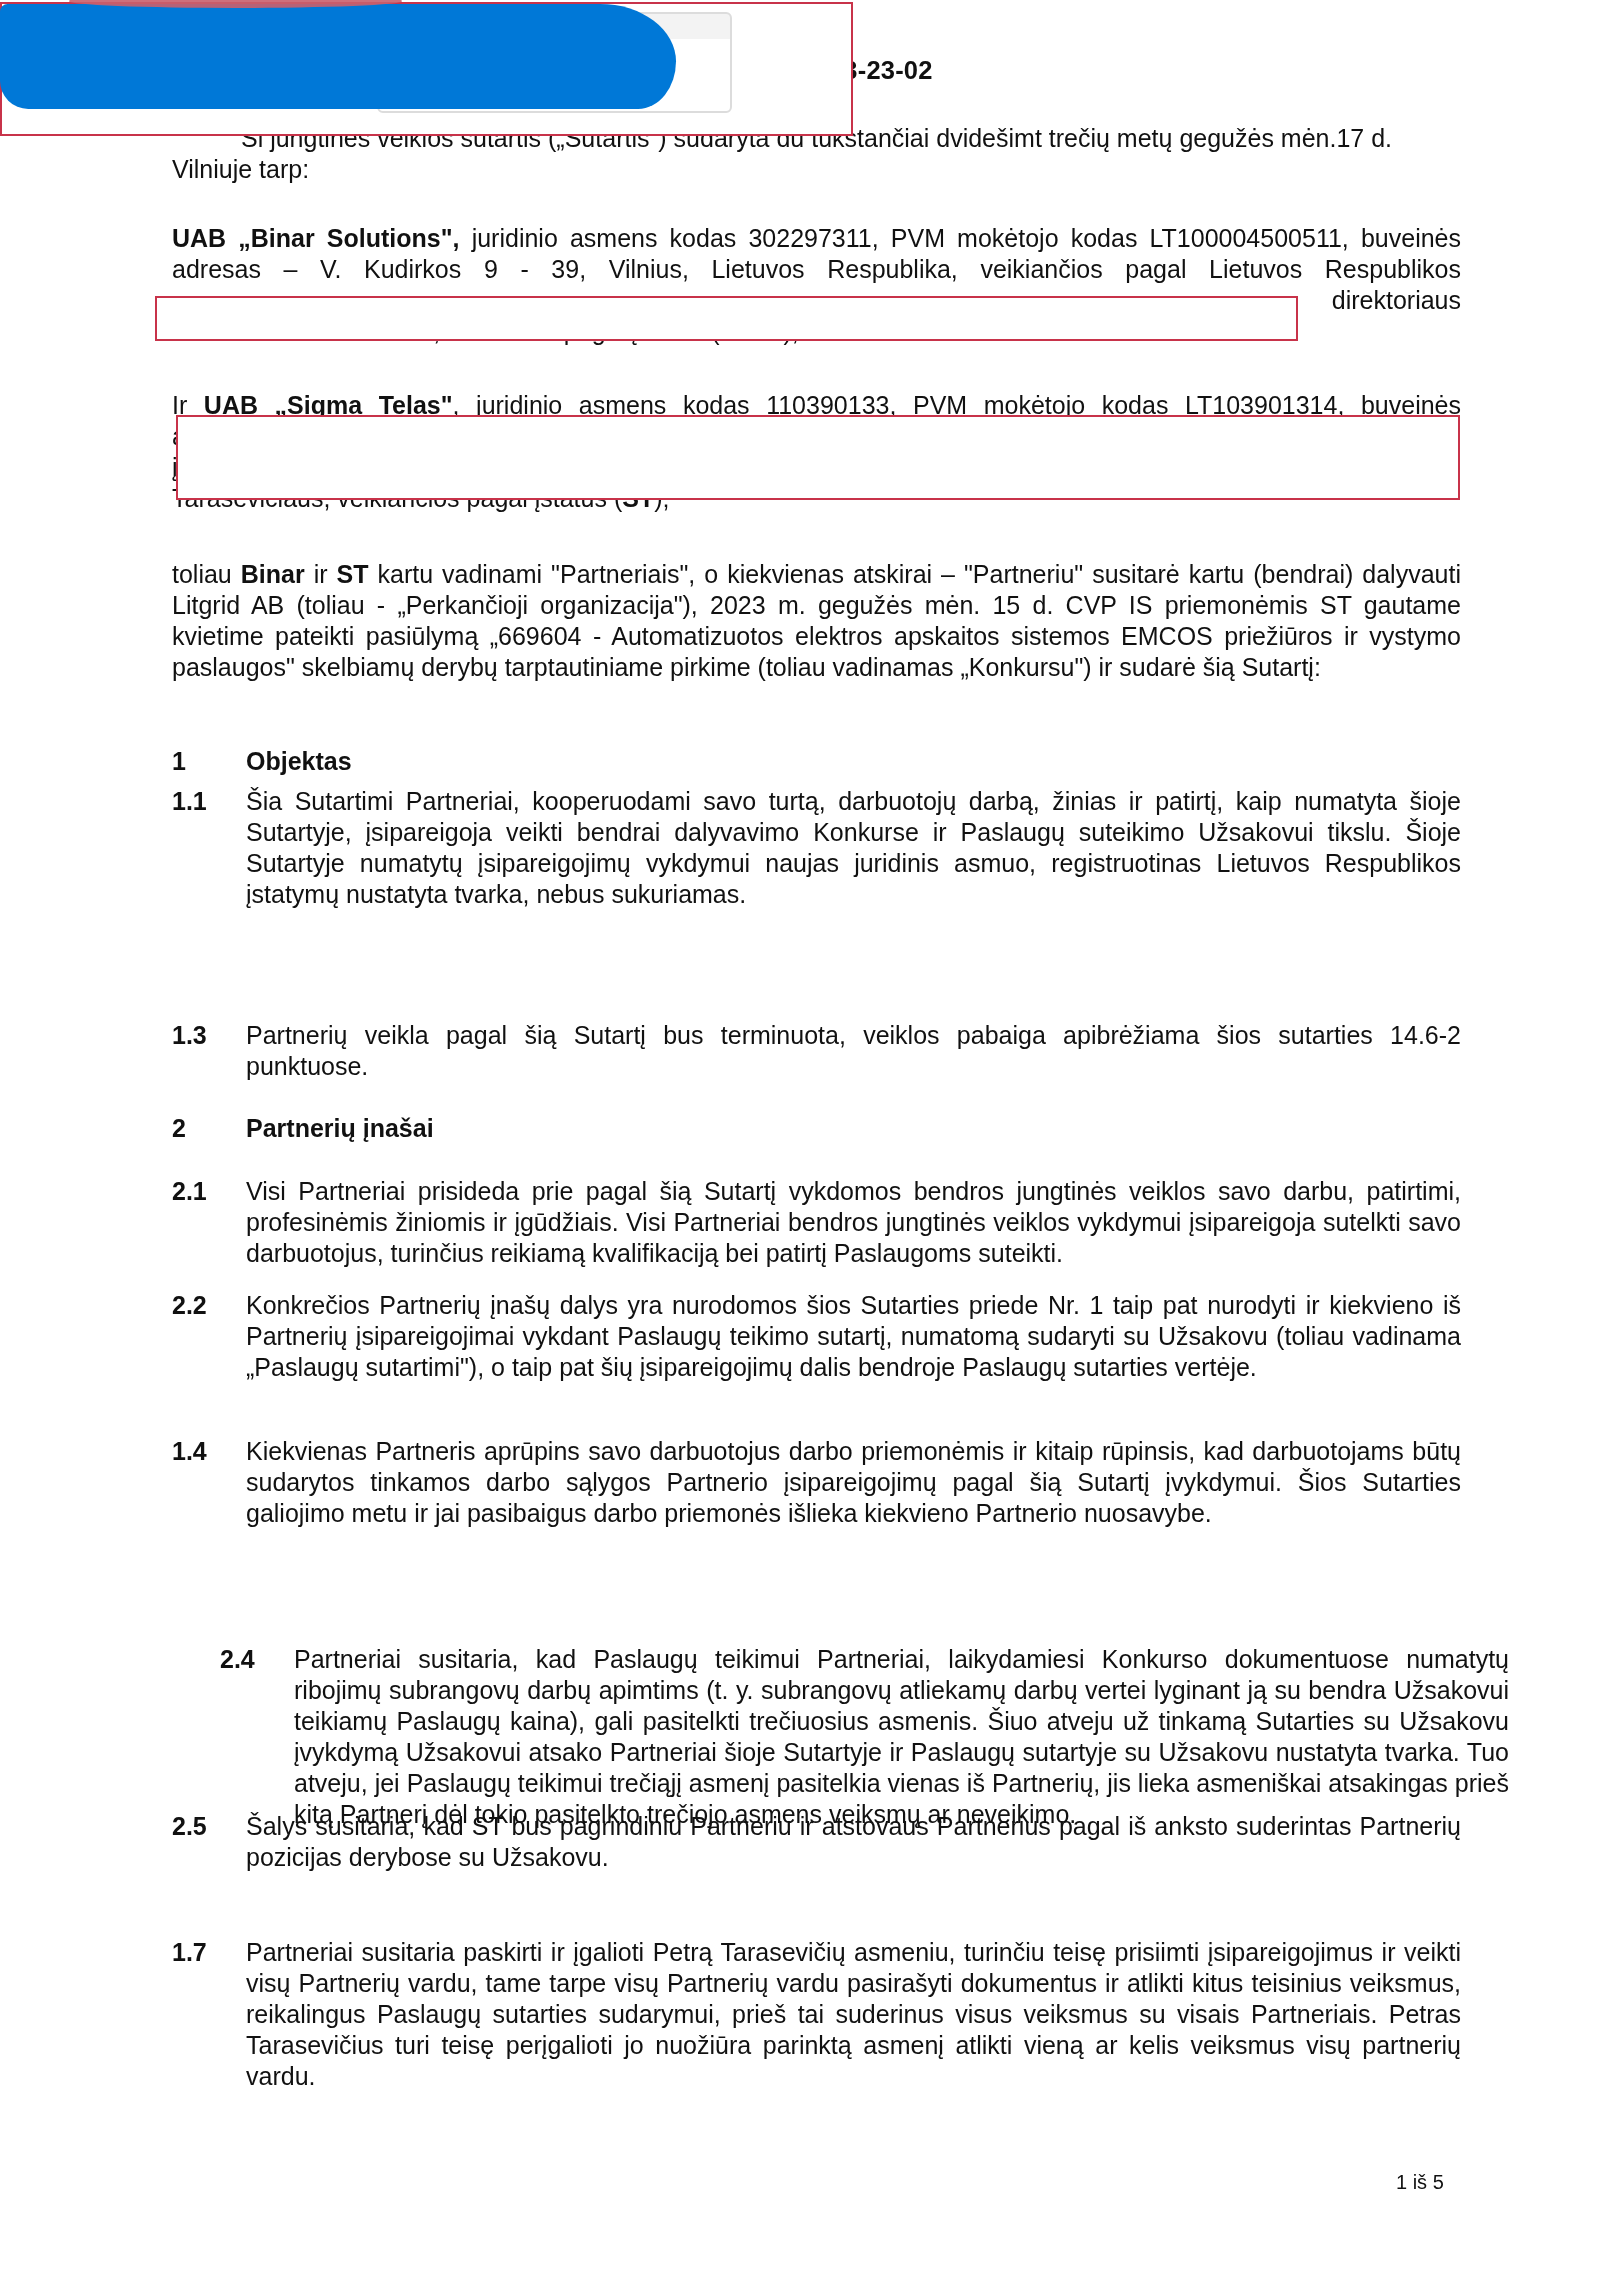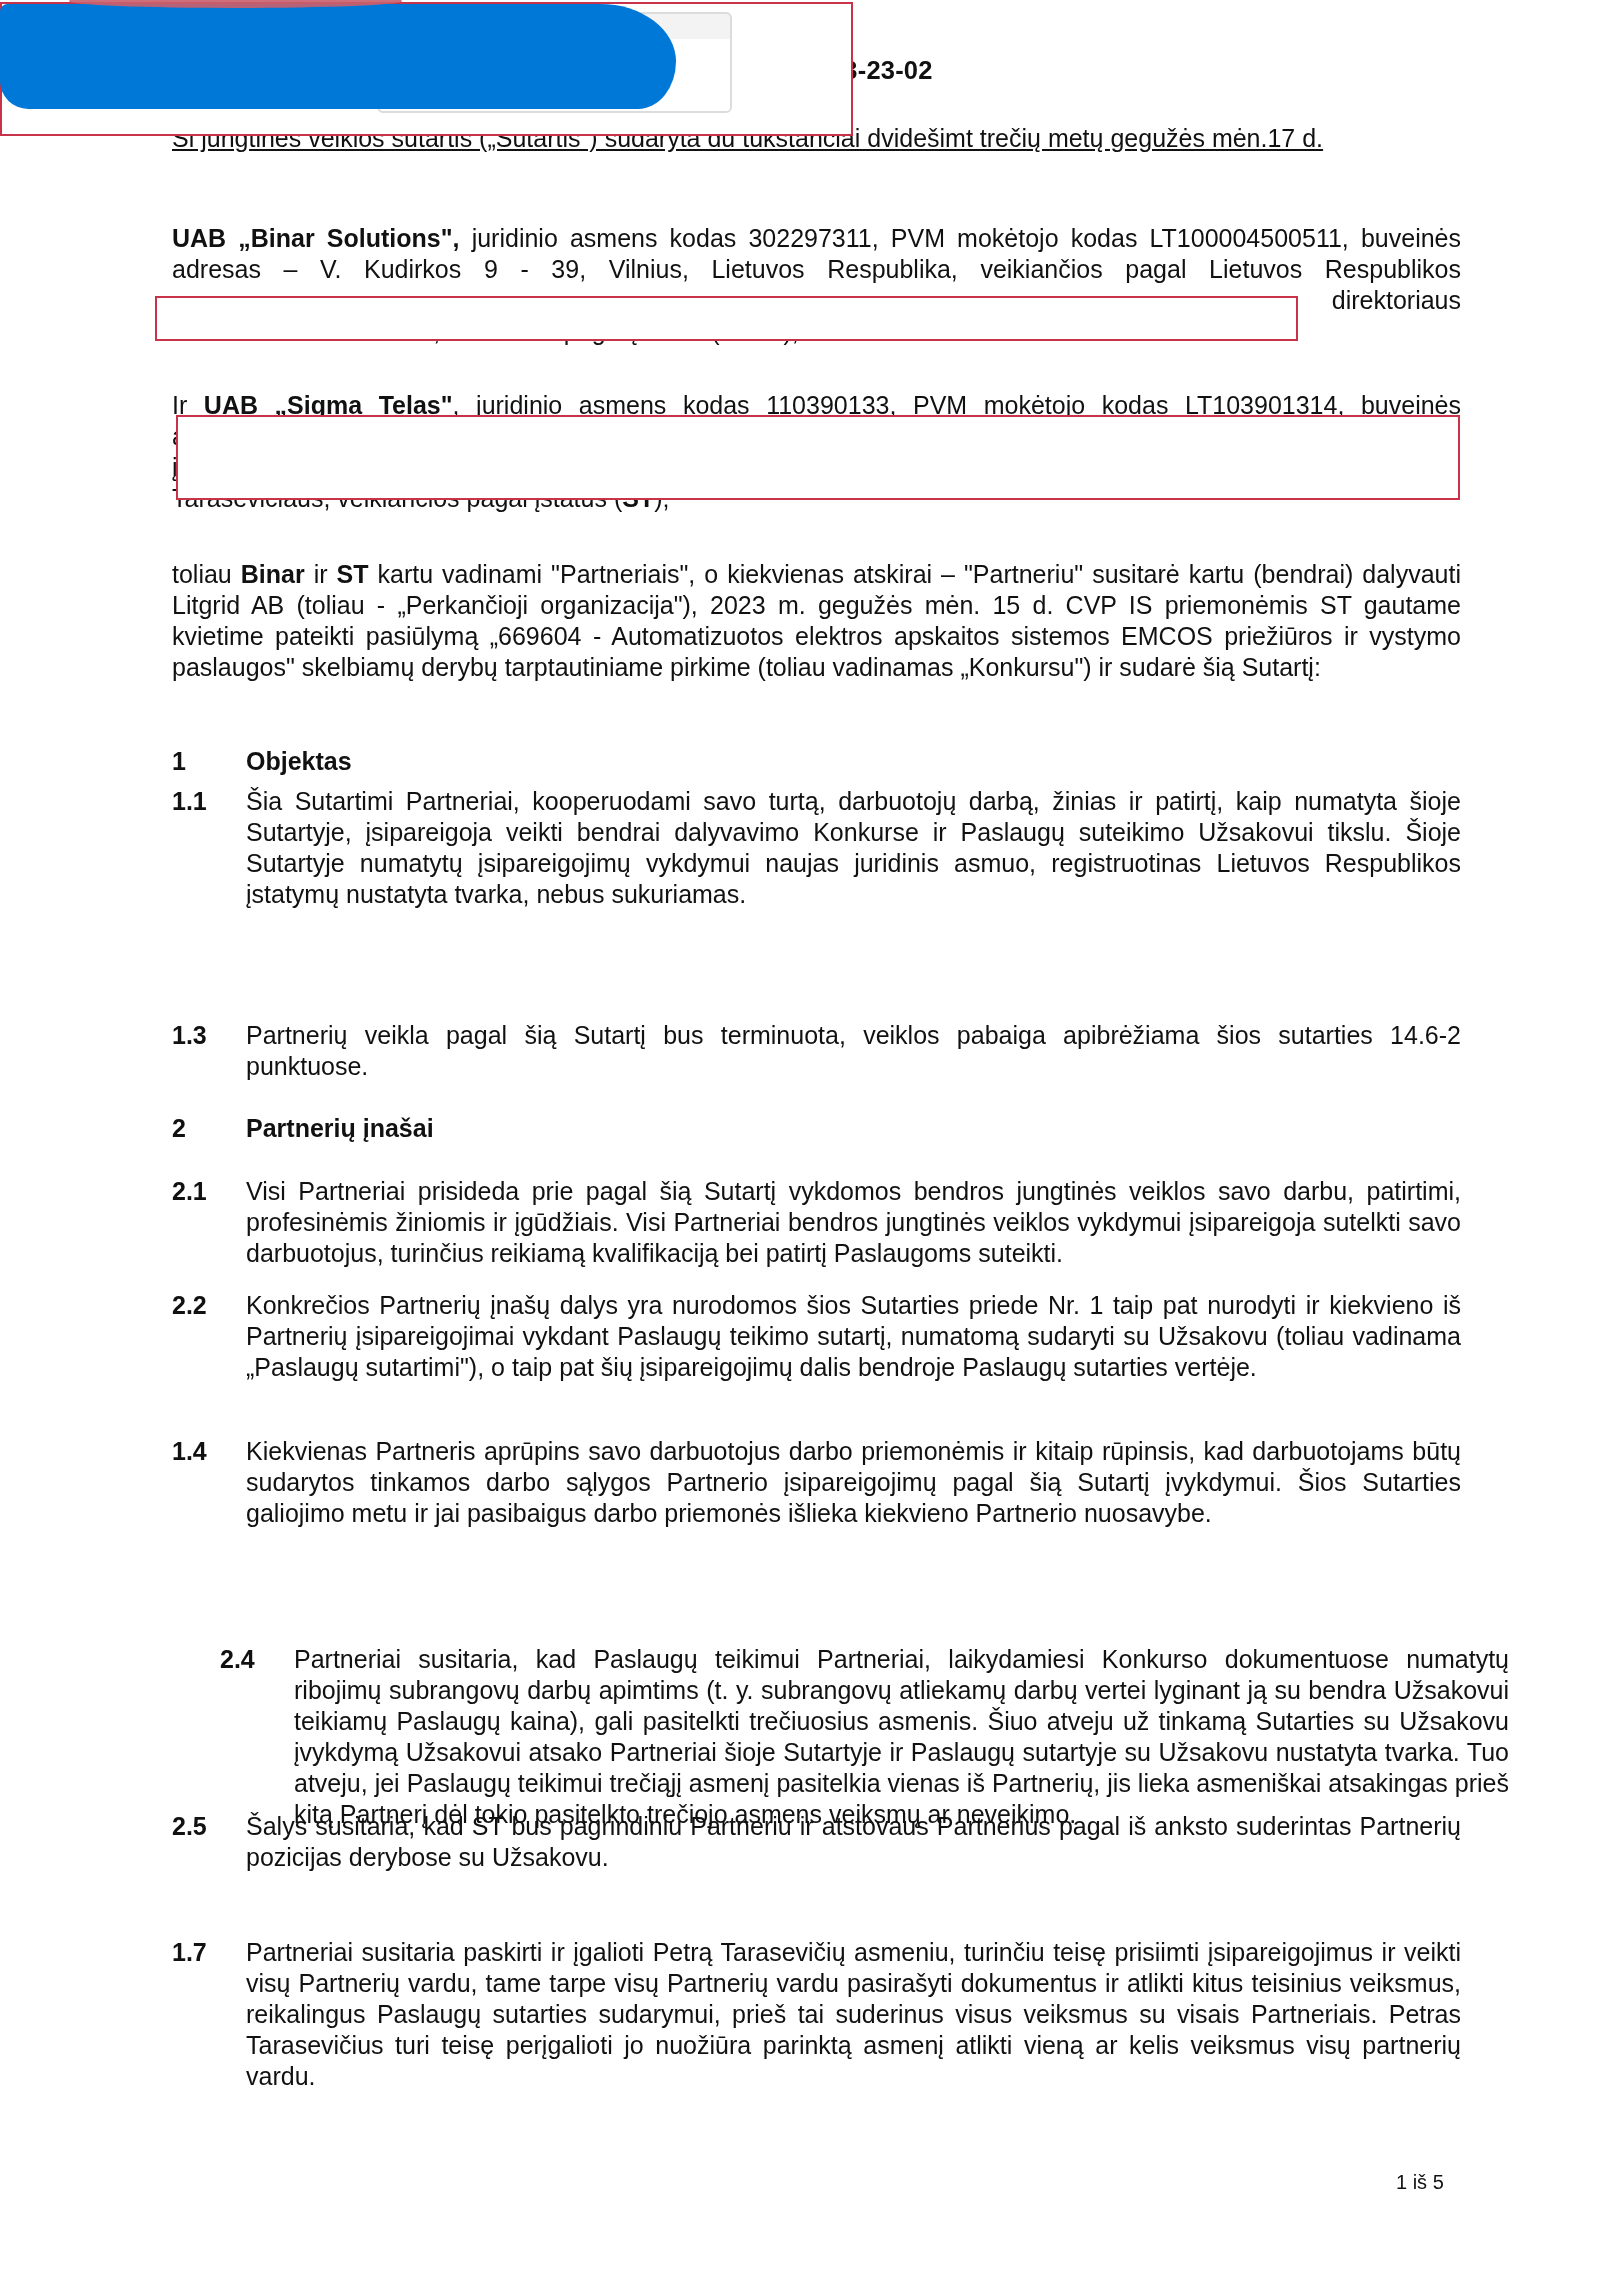--- a/index.html
+++ b/index.html
@@ -40,21 +40,22 @@
     }
   </style>
 </head>
 <body>
 
 <div class="page">
 
   <div class="title"><span>TARTIS Nr. 03-23-02</span></div>
 
   <div class="txt" style="top:123px;">
-    <p style="text-align:left;text-decoration:underline;">Ši jungtinės veiklos sutartis („Sutartis") sudaryta du tūkstančiai dvidešimt trečių metų gegužės mėn.17  d.</p>
+    <p style="text-align:center;">Ši jungtinės veiklos sutartis („Sutartis") sudaryta du tūkstančiai dvidešimt trečių metų gegužės mėn.17  d.</p>
+    <p style="text-align:left;">Vilniuje tarp:</p>
   </div>
 
   <div class="txt" style="top:223px;">
     <p style="text-align:justify; text-align-last:justify;"><span class="b">UAB „Binar Solutions",</span><span> juridinio asmens kodas 302297311, PVM mokėtojo kodas LT100004500511, buveinės adresas – V. Kudirkos 9 - 39, Vilnius, Lietuvos Respublika, veikiančios pagal Lietuvos Respublikos</span></p>
     <p style="text-align:right;">direktoriaus</p>
     <p style="text-align:left;"><span>Aleksandro Kazimianco, veikiančio pagal įstatus (</span><span class="b">Binar</span><span>);</span></p>
   </div>
 
   <div class="txt" style="top:390px;">
     <p style="text-align:justify; text-align-last:justify; white-space:nowrap;"><span>Ir </span><span class="b">UAB „Sigma Telas"</span><span>, juridinio asmens kodas 110390133, PVM mokėtojo kodas LT103901314, buveinės</span></p>

